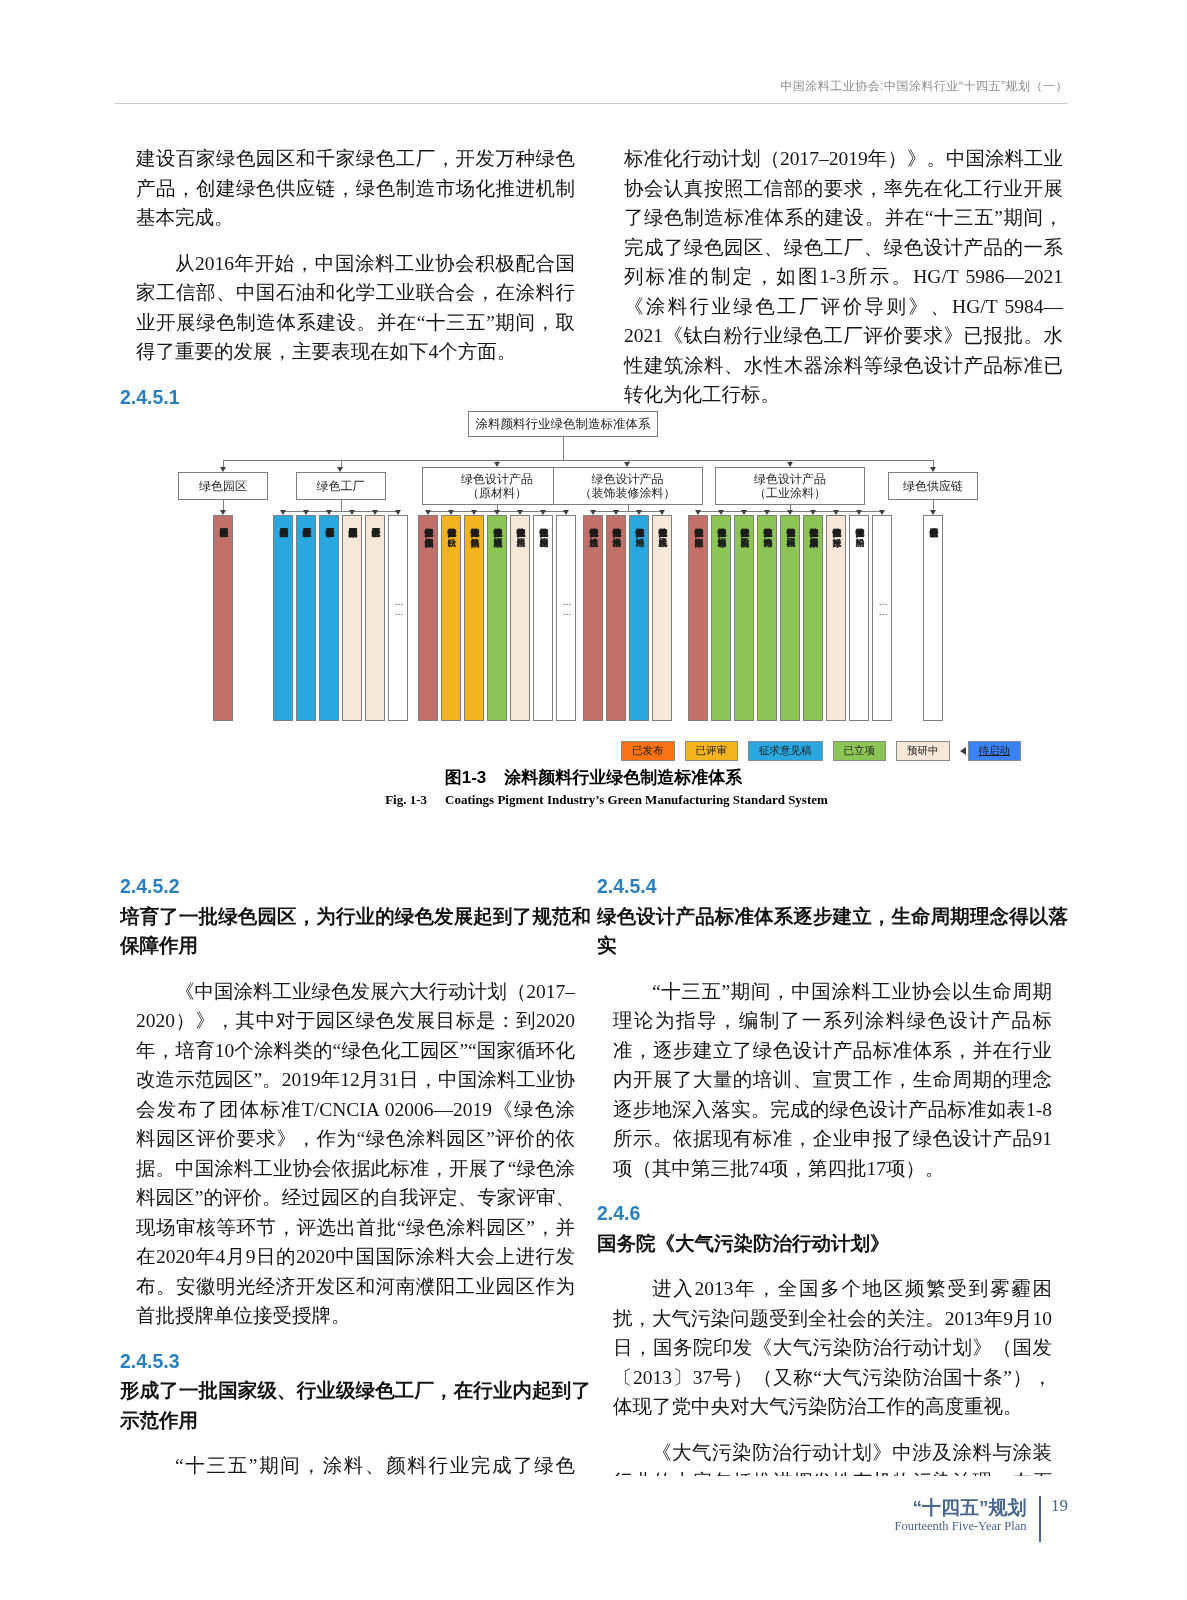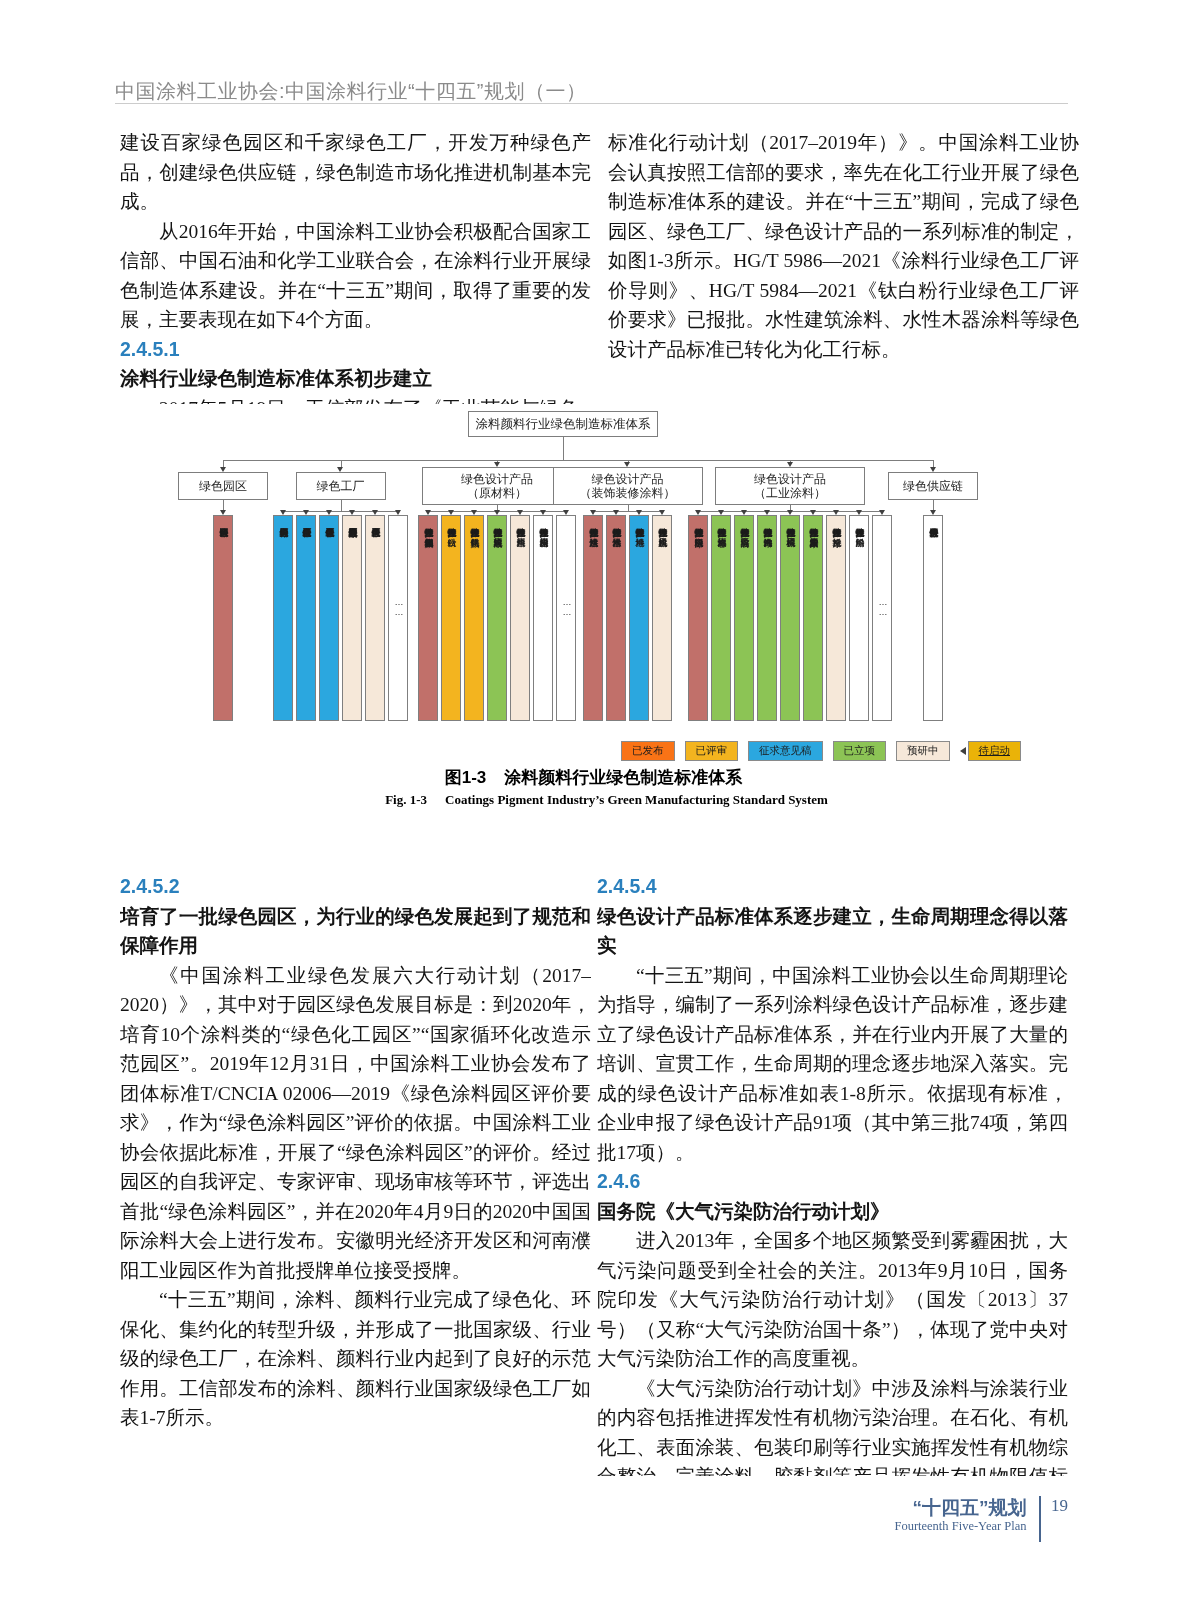--- a/index.html
+++ b/index.html
@@ -1,30 +1,30 @@
 <!DOCTYPE html>
 <html><head>
 <meta charset="utf-8">
 <style>
   html,body{margin:0;padding:0;background:#e8e8e8;}
   .page{position:relative;width:1187px;height:1600px;margin:0 auto;background:#ffffff;
         font-family:"Liberation Serif","DejaVu Serif",serif;color:#141414;overflow:hidden;}
 
-  .header{position:absolute;top:78px;left:115px;width:953px;
-          font-size:20px;color:#8b8b8b;font-family:"Liberation Sans","DejaVu Sans",sans-serif;
+  .header{position:absolute;top:78px;left:115px;width:953px;text-align:right;
+          font-size:12px;color:#8b8b8b;font-family:"Liberation Sans","DejaVu Sans",sans-serif;
           letter-spacing:.5px;}
   .rule{position:absolute;top:103px;left:115px;width:953px;height:1px;background:#cccccc;}
 
   .col{position:absolute;width:471px;font-size:19.5px;line-height:29.5px;
        text-align:justify;overflow:hidden;}
   #top-left{top:128px;left:120px;height:276px;}
   #top-right{top:128px;left:608px;height:276px;}
   #bottom-left{top:872px;left:120px;height:604px;}
   #bottom-right{top:872px;left:597px;height:604px;}
-  .para{margin:0;}
+  .para{margin:16px;}
   .para.indent{text-indent:2em;}
   .heading{display:flex;font-weight:bold;flex-direction:column;}
   .hnum{color:#2a80bd;font-family:"Liberation Sans","DejaVu Sans",sans-serif;
         margin-right:14px;white-space:nowrap;}
   .htitle{flex:1;text-align:justify;}
 
   .figure{position:absolute;top:403px;left:123px;width:940px;height:372px;
           font-family:"Liberation Sans","DejaVu Sans",sans-serif;}
   .fig-box{position:absolute;border:1px solid #7d7d7d;background:#fff;box-sizing:border-box;
            display:flex;flex-direction:column;align-items:center;justify-content:center;
@@ -186,37 +186,41 @@
       <div class="vline" style="left: 810px; top: 97px; width: 1px; height: 10px;"></div>
       <div class="arrow-down" style="left: 806.5px; top: 107px;"></div>
       <div class="bar" style="left: 800px; top: 112px; width: 20px; height: 206px; background: rgb(255, 255, 255);">涂料行业绿色供应链评价要求</div>
       <div class="legend">
         <div class="legend-item" style="background: #f97316;">已发布</div>
         <div class="legend-item" style="background: rgb(243, 180, 31);">已评审</div>
         <div class="legend-item" style="background: rgb(43, 167, 223);">征求意见稿</div>
         <div class="legend-item" style="background: rgb(140, 196, 85);">已立项</div>
         <div class="legend-item" style="background: rgb(246, 232, 217);">预研中</div>
         <div class="arrow-left" style="margin-right: -8px;"></div>
-        <div class="legend-item" style="background: #eab308; text-decoration: underline;">待启动</div>
+        <div class="legend-item" style="background: #3b82f6; text-decoration: underline;">待启动</div>
       </div>
     </div>
 
   <div class="caption-cn">
     <span class="cap-label">图1-3</span><span>涂料颜料行业绿色制造标准体系</span>
   </div>
   <div class="caption-en">
     <span class="cap-label">Fig. 1-3</span><span>Coatings Pigment Industry’s Green Manufacturing Standard System</span>
   </div>
 
   <div class="col" id="bottom-left">
       <div class="heading">
         <span class="hnum">2.4.5.2</span>
         <span class="htitle">培育了一批绿色园区，为行业的绿色发展起到了规范和保障作用</span>
       </div>
       <div class="para indent">《中国涂料工业绿色发展六大行动计划（2017–2020）》，其中对于园区绿色发展目标是：到2020年，培育10个涂料类的“绿色化工园区”“国家循环化改造示范园区”。2019年12月31日，中国涂料工业协会发布了团体标准T/CNCIA 02006—2019《绿色涂料园区评价要求》，作为“绿色涂料园区”评价的依据。中国涂料工业协会依据此标准，开展了“绿色涂料园区”的评价。经过园区的自我评定、专家评审、现场审核等环节，评选出首批“绿色涂料园区”，并在2020年4月9日的2020中国国际涂料大会上进行发布。安徽明光经济开发区和河南濮阳工业园区作为首批授牌单位接受授牌。</div>
+      <div class="heading">
+        <span class="hnum">2.4.5.3</span>
+        <span class="htitle">形成了一批国家级、行业级绿色工厂，在行业内起到了示范作用</span>
+      </div>
       <div class="para indent">“十三五”期间，涂料、颜料行业完成了绿色化、环保化、集约化的转型升级，并形成了一批国家级、行业级的绿色工厂，在涂料、颜料行业内起到了良好的示范作用。工信部发布的涂料、颜料行业国家级绿色工厂如表1-7所示。</div>
     </div>
   <div class="col" id="bottom-right">
       <div class="heading">
         <span class="hnum">2.4.5.4</span>
         <span class="htitle">绿色设计产品标准体系逐步建立，生命周期理念得以落实</span>
       </div>
       <div class="para indent">“十三五”期间，中国涂料工业协会以生命周期理论为指导，编制了一系列涂料绿色设计产品标准，逐步建立了绿色设计产品标准体系，并在行业内开展了大量的培训、宣贯工作，生命周期的理念逐步地深入落实。完成的绿色设计产品标准如表1-8所示。依据现有标准，企业申报了绿色设计产品91项（其中第三批74项，第四批17项）。</div>
       <div class="heading">
         <span class="hnum">2.4.6</span>

